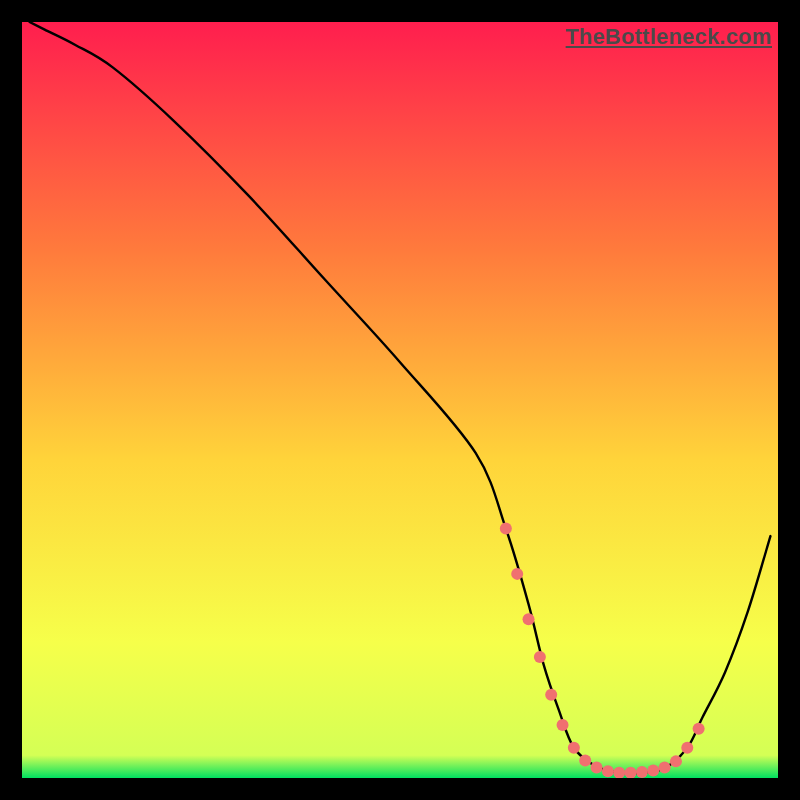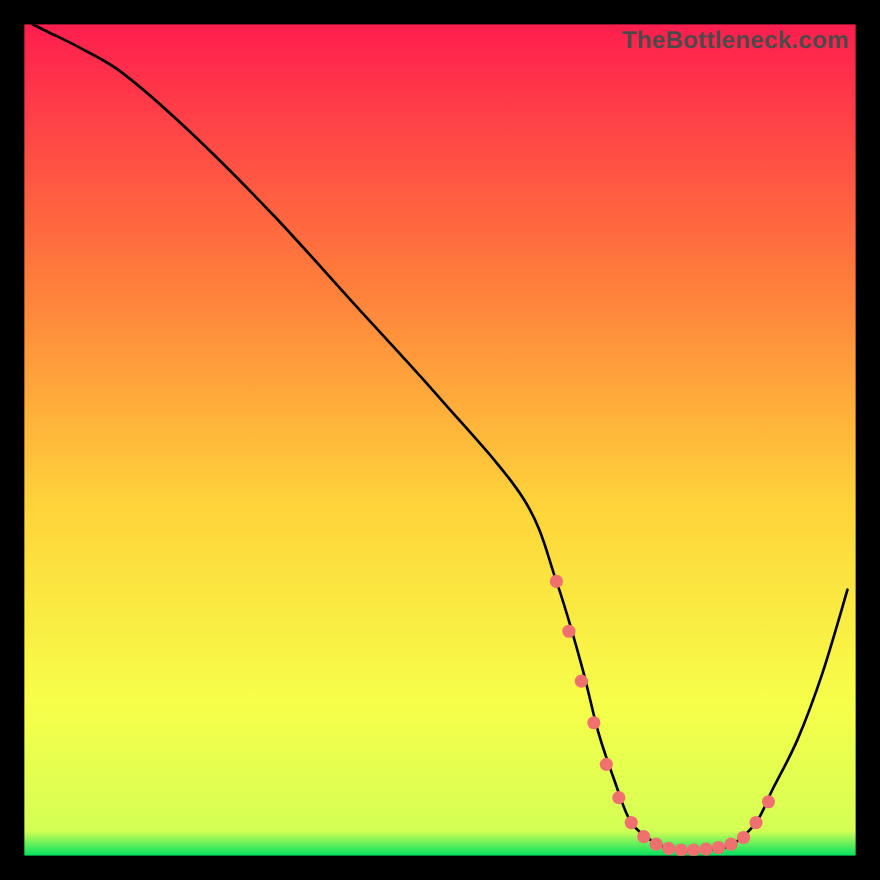--- a/index.html
+++ b/index.html
@@ -28,20 +28,21 @@
   .watermark {
     position: absolute;
     top: 2px;
     right: 6px;
     font-family: Arial, Helvetica, sans-serif;
     font-size: 22px;
     font-weight: 600;
     color: #4a4a4a;
     letter-spacing: 0.2px;
     user-select: none;
+    text-decoration: underline;
   }
   svg { display: block; }
 </style>
 </head>
 <body>
 
 <div class="frame">
   <svg class="plot-area" viewBox="0 0 756 756">
     <defs>
       <linearGradient id="bgGrad" x1="0" y1="0" x2="0" y2="1">

